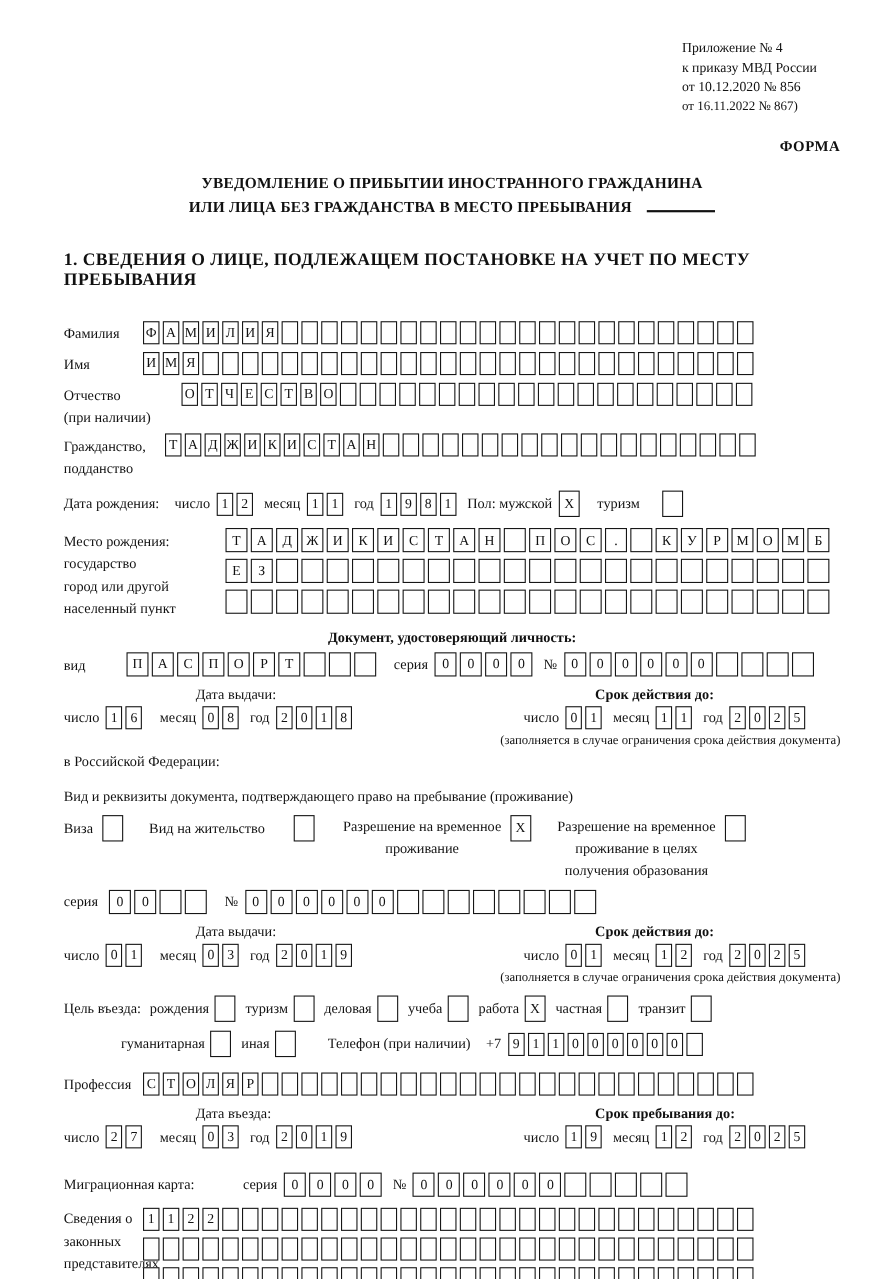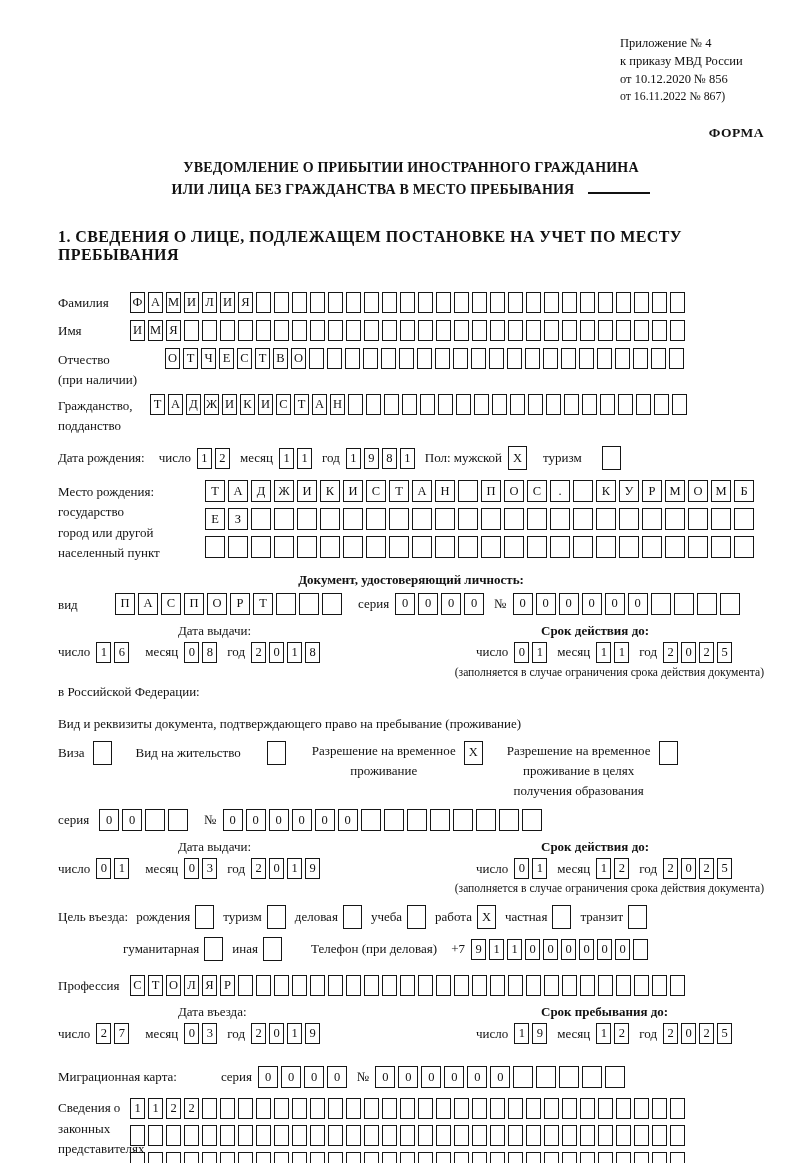--- a/index.html
+++ b/index.html
@@ -51,21 +51,21 @@
 
   .opt-row { display:flex; align-items:flex-start; margin-top:6px; }
   .opt { display:flex; align-items:flex-start; margin-right:14px; }
   .opt .olbl { font-size:13px; margin-right:8px; padding-top:4px;text-align:right; }
   .optlines { font-size:13px; text-align:center; line-height:1.55; margin-right:8px; }
 
   .purpose-opts { display:flex; align-items:center; flex-wrap:nowrap; }
   .popt { display:flex; align-items:center; margin-right:9px; }
   .popt .olbl { font-size:13px; margin-right:5px; }
 
-  .indent65 { margin-left:65px; }
+  .indent65 { margin-left:52px; }
 </style>
 </head>
 <body>
 
 <div class="page">
 
   <div class="hdr">
     <div>Приложение № 4</div>
     <div>к приказу МВД России</div>
     <div>от 10.12.2020 № 856</div>
@@ -583,21 +583,21 @@
     <span class="purpose-opts">
         <span class="popt">
           <span class="olbl">гуманитарная</span>
           <span class="cell" style="width: 19px; height: 24px;"></span>
         </span>
         <span class="popt">
           <span class="olbl">иная</span>
           <span class="cell" style="width: 19px; height: 24px;"></span>
         </span>
       </span>
-    <span class="dlbl" style="margin-left:20px; margin-right:14px;">Телефон (при деловая)</span>
+    <span class="dlbl" style="margin-left:20px; margin-right:14px;">Телефон (при наличии)</span>
     <span class="dlbl">+7</span>
     <span class="cells">
         <span class="cell">9</span>
         <span class="cell">1</span>
         <span class="cell">1</span>
         <span class="cell">0</span>
         <span class="cell">0</span>
         <span class="cell">0</span>
         <span class="cell">0</span>
         <span class="cell">0</span>

